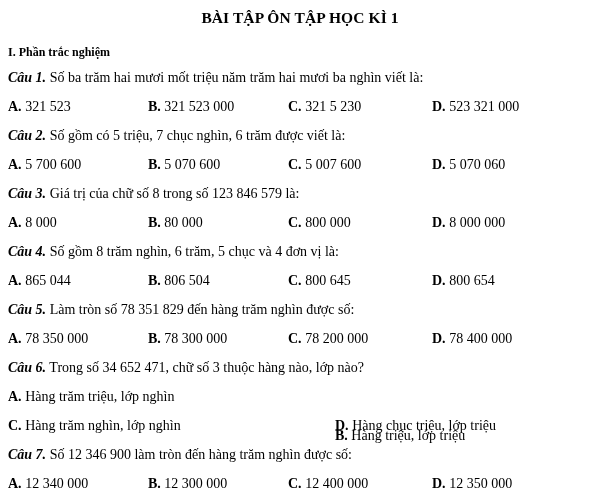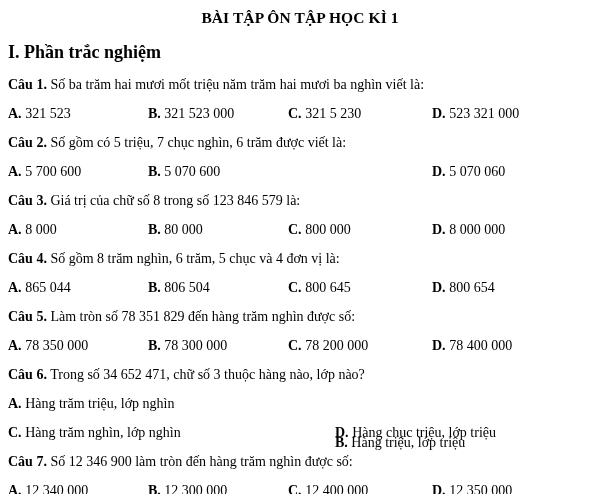--- a/index.html
+++ b/index.html
@@ -27,36 +27,37 @@
     text-align: center;
     font-weight: bold;
     font-size: 15.5px;
     letter-spacing: 0.1px;
     margin: 8px 0 0 0;
     padding: 0 6px;
     line-height: 20px;
   }
   .section-heading {
     font-weight: bold;
-    font-size: 18px;
-    margin: 14px 0 8px 8px;
+    font-size: 12px;
+    margin: 14px 0 1px 8px;
     line-height: 20px;
   }
   .question-block {
     margin: 0;
     padding: 0;
   }
   .question-text {
     font-size: 14px;
     line-height: 29px;
     margin: 0 0 0 8px;
     white-space: nowrap;
   }
   .question-text .qlabel {
     font-weight: bold;
+    font-style: italic;
   }
   .question-text .qbody {
     font-weight: normal;
   }
   .options-row {
     position: relative;
     height: 29px;
     margin: 0;
     padding: 0;
   }
@@ -107,20 +108,21 @@
       <div class="option opt-c"><span class="olabel">C.</span><span class="otext"> 321 5 230</span></div>
       <div class="option opt-d"><span class="olabel">D.</span><span class="otext"> 523 321 000</span></div>
     </div>
   </div>
 
   <div class="question-block">
     <div class="question-text"><span class="qlabel">Câu 2.</span><span class="qbody"> Số gồm có 5 triệu, 7 chục nghìn, 6 trăm được viết là:</span></div>
     <div class="options-row cols4">
       <div class="option opt-a"><span class="olabel">A.</span><span class="otext"> 5 700 600</span></div>
       <div class="option opt-b"><span class="olabel">B.</span><span class="otext"> 5 070 600</span></div>
+      <div class="option opt-c"><span class="olabel">C.</span><span class="otext"> 5 007 600</span></div>
       <div class="option opt-d"><span class="olabel">D.</span><span class="otext"> 5 070 060</span></div>
     </div>
   </div>
 
   <div class="question-block">
     <div class="question-text"><span class="qlabel">Câu 3.</span><span class="qbody"> Giá trị của chữ số 8 trong số 123 846 579 là:</span></div>
     <div class="options-row cols4">
       <div class="option opt-a"><span class="olabel">A.</span><span class="otext"> 8 000</span></div>
       <div class="option opt-b"><span class="olabel">B.</span><span class="otext"> 80 000</span></div>
       <div class="option opt-c"><span class="olabel">C.</span><span class="otext"> 800 000</span></div>

